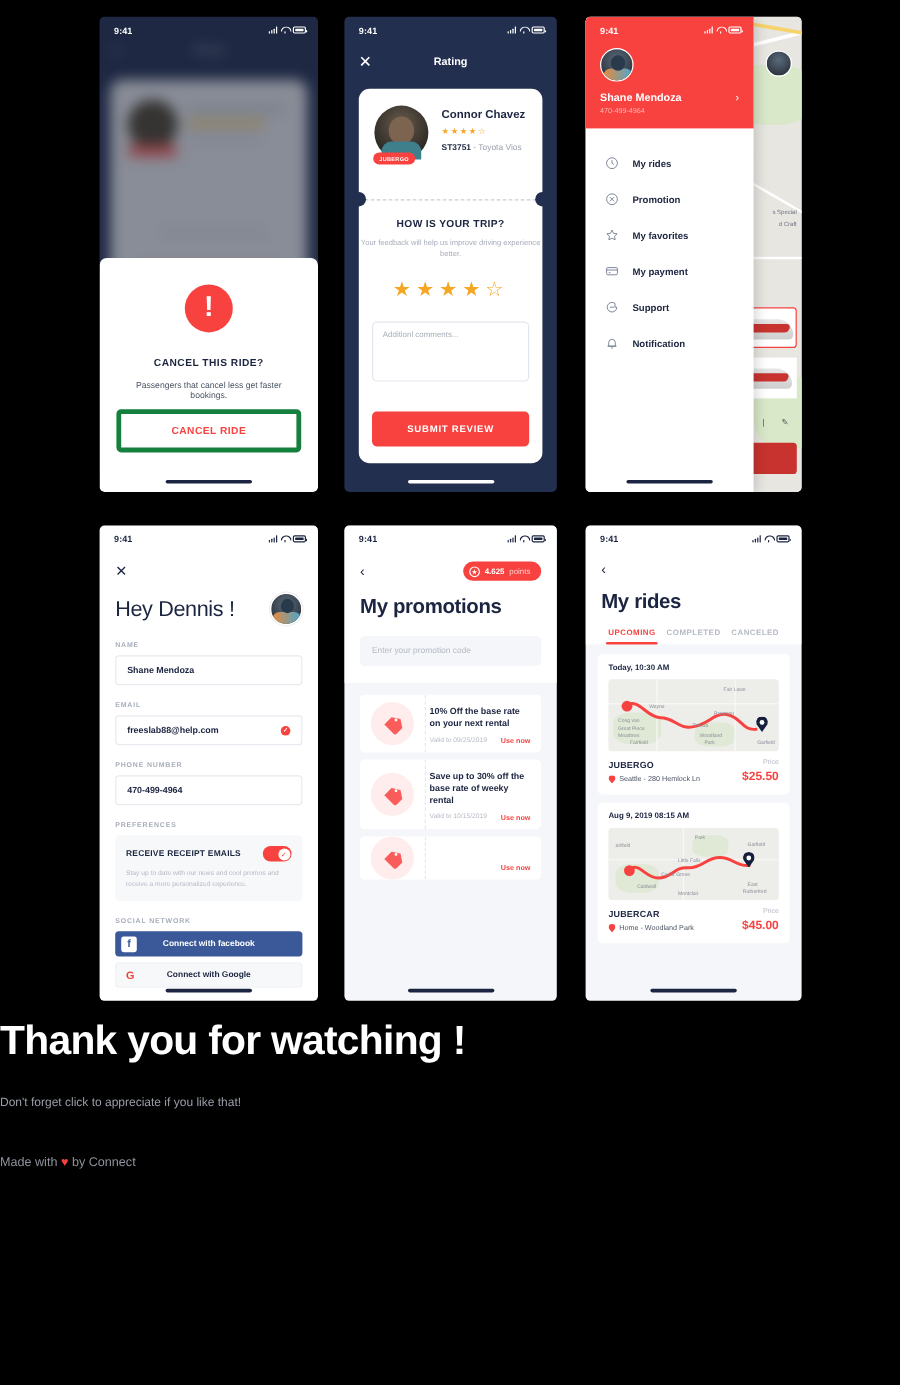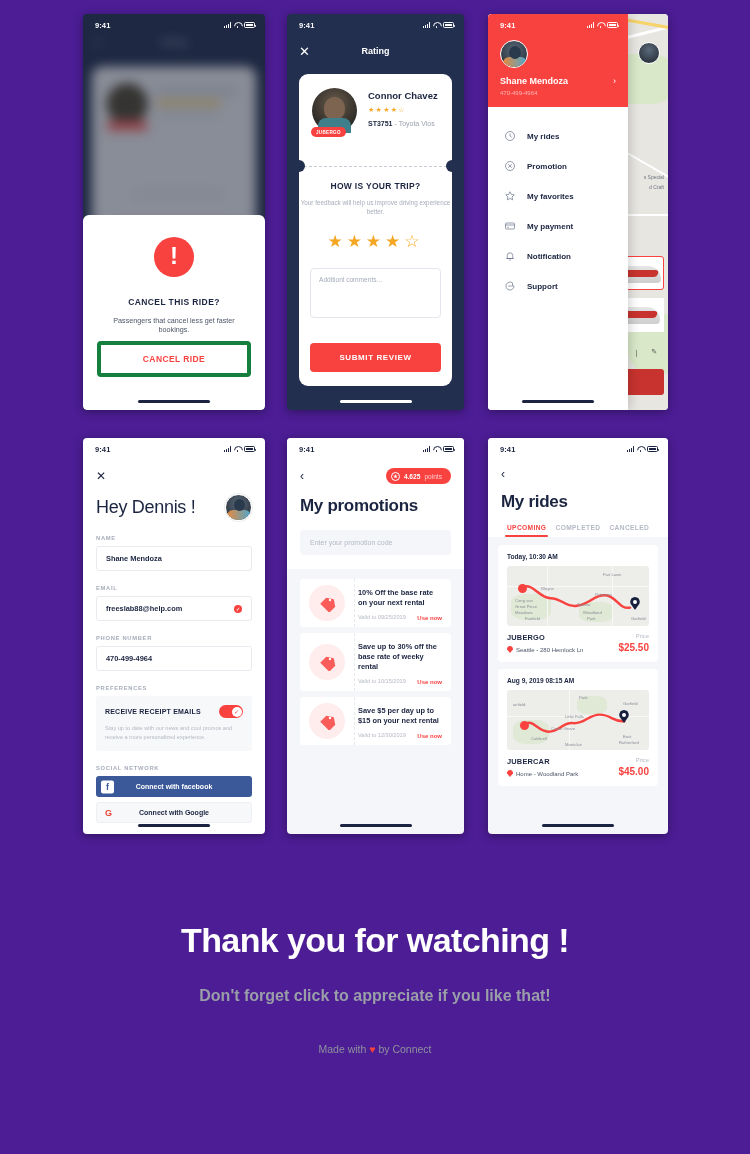--- a/index.html
+++ b/index.html
@@ -2,21 +2,21 @@
 <html><head>
 <meta charset="utf-8">
 <style>
   * { box-sizing: border-box; margin: 0; padding: 0; }
   html, body {
     width: 750px; height: 1154px;
     background: #292B32;
     font-family: "Liberation Sans", sans-serif;
     overflow: hidden;
   }
-  .page { position: relative; width: 750px; height: 1154px; background: #4c1d95; }
+  .page { position: relative; width: 750px; height: 1154px; background: #000000; }
 
   
   .phone {
     position: absolute;
     width: 182px; height: 396px;
     background: #ffffff;
     border-radius: 4px;
     overflow: hidden;
     box-shadow: 0 2px 10px rgba(0,0,0,.35);
   }
@@ -268,23 +268,23 @@
   .mlabel{ position:absolute; font-size:4.2px; color:#8A8F98; white-space:nowrap; }
   .ride-foot{ margin-top:7px; display:flex; justify-content:space-between; align-items:flex-start; }
   .ride-co{ font-size:7.4px; font-weight:bold; color:#1B2440; letter-spacing:.2px; }
   .ride-loc{ margin-top:4px; font-size:6px; color:#4C5566; display:flex; align-items:center; gap:3px; }
   .locpin{ width:6px;height:7px; background:#F8423F;
      clip-path: polygon(50% 100%, 0 45%, 0 0, 100% 0, 100% 45%); border-radius:50% 50% 0 0; }
   .ride-priceLbl{ font-size:5.8px; color:#B4B9C4; text-align:right; }
   .ride-price{ margin-top:3px; font-size:10px; font-weight:bold; color:#F8423F; text-align:right; }
 
   
-  .footer{ position:absolute; left:0; right:0; top:921px; text-align:center; }
+  .footer{ position:absolute; left:0; right:0; top:848px; text-align:left; }
   .thanks{ font-size:34px; font-weight:bold; color:#fff; letter-spacing:-.6px; }
-  .subthanks{ margin-top:27px; font-size:16px; color:#9A9EA8;font-weight:bold; }
+  .subthanks{ margin-top:27px; font-size:10px; color:#9A9EA8; }
   .made{ margin-top:38px; font-size:10.5px; color:#8E929C; }
   .made .hrt{ color:#F8423F; }
 </style>
 </head>
 <body>
 
 <div class="page">
 
   <div class="phone" id="phone1">
     <div class="screen">
@@ -464,34 +464,34 @@
                 <svg viewBox="0 0 24 24">
                   <rect x="3" y="6" width="18" height="12" rx="2"></rect>
                   <path d="M3 10h18M6.5 14.5h3"></path>
                 </svg>
               </span>
             <span class="menu-lbl">My payment</span>
           </div>
           <div class="menu-item">
             <span class="menu-ico">
                 <svg viewBox="0 0 24 24">
-                  <path d="M6.5 17V11a5.5 5.5 0 0111 0v6z"></path>
-                  <path d="M4.5 17h15M10.5 20h3"></path>
+                  <path d="M20 12a8 8 0 11-3-6.2V12z"></path>
+                  <path d="M8.5 12h7"></path>
                 </svg>
               </span>
-            <span class="menu-lbl">Notification</span>
+            <span class="menu-lbl">Support</span>
           </div>
           <div class="menu-item">
             <span class="menu-ico">
                 <svg viewBox="0 0 24 24">
-                  <path d="M20 12a8 8 0 11-3-6.2V12z"></path>
-                  <path d="M8.5 12h7"></path>
+                  <path d="M6.5 17V11a5.5 5.5 0 0111 0v6z"></path>
+                  <path d="M4.5 17h15M10.5 20h3"></path>
                 </svg>
               </span>
-            <span class="menu-lbl">Support</span>
+            <span class="menu-lbl">Notification</span>
           </div>
         </div>
         <div class="homebar"></div>
       </div>
     </div>
   </div>
 
   <div class="phone" id="phone4">
     <div class="screen">
       <div class="statusbar dark">
@@ -620,24 +620,20 @@
         <div class="promo">
           <div class="promo-ico">
               <div class="promo-disc">
                 <svg width="18" height="18" viewBox="0 0 24 24" fill="#F8423F">
                   <path d="M3 13l8-8 10 2 2 10-8 8z" opacity=".85"></path>
                   <circle cx="16" cy="8" r="1.6" fill="#fff"></circle>
                 </svg>
               </div>
             </div>
           <div class="promo-sep"></div>
-          <div class="promo-body">
-            <div class="promo-txt">Save $5 per day up to $15 on your next rental</div>
-            <div class="promo-valid">Valid to 12/30/2019</div>
-          </div>
           <div class="promo-use">Use now</div>
         </div>
       </div>
       <div class="homebar"></div>
     </div>
   </div>
 
   <div class="phone" id="phone6">
     <div class="screen">
       <div class="p6-top">

